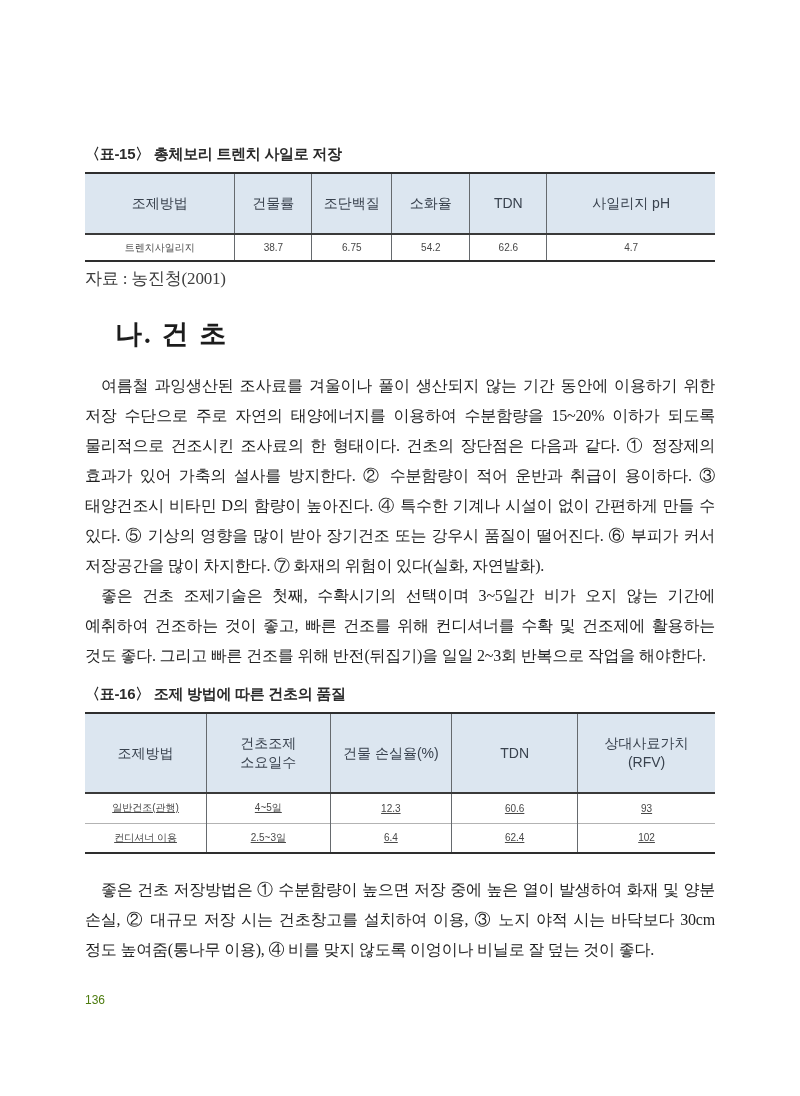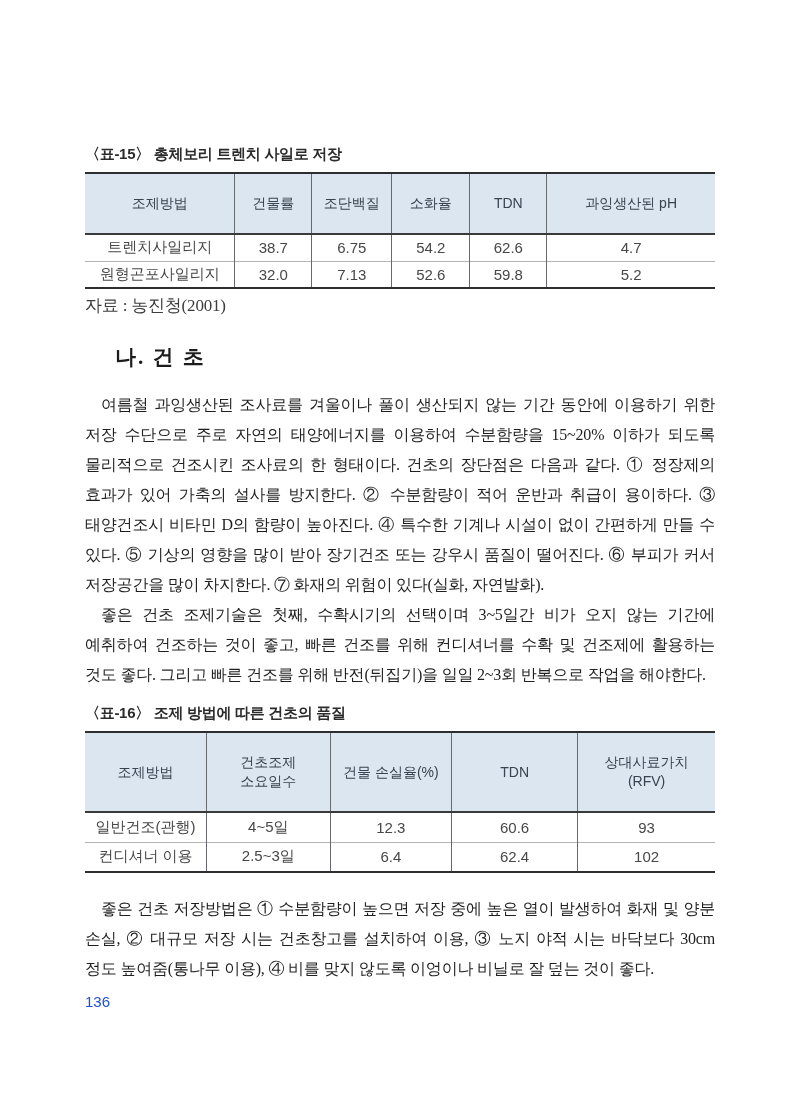--- a/index.html
+++ b/index.html
@@ -50,27 +50,27 @@
     vertical-align: middle;
     border-bottom: 2px solid #3a3a3a;
     white-space: pre-line;
     line-height: 19px;
     padding: 20px 2px;
   }
   table.t1 th { height: 29px; }
   table.t2 th { height: 48px; }
   table.data-table td {
     color: #474747;
-    font-size: 15px;
+    font-size: 10px;
     text-align: center;
     vertical-align: middle;
     padding: 0 2px;
   }
   table.t1 td { height: 27px; }
-  table.t2 td { height: 30px; }
+  table.t2 td { height: 30px; text-decoration: underline; }
   table.data-table th:not(:first-child),
   table.data-table td:not(:first-child) {
     border-left: 1px solid #666a6e;
   }
   table.data-table tbody tr + tr td {
     border-top: 1px solid #b3b3b3;
   }
 
   .src {
     margin-top: 5px;
@@ -79,21 +79,21 @@
     font-family: "Liberation Serif", "DejaVu Serif", serif;
     letter-spacing: -0.2px;
   }
 
   
   h2.sec-head {
     margin-top: 26px;
     margin-left: 30px;
     font-family: "Liberation Serif", "DejaVu Serif", serif;
     font-weight: bold;
-    font-size: 21px;
+    font-size: 27px;
     color: #1c1c1c;
     letter-spacing: 2px;
   }
 
   
   p.body-par {
     font-size: 16px;
     line-height: 30px;
     text-align: justify;
     text-indent: 16px;
@@ -104,22 +104,22 @@
   p.par-1 { margin-top: 19px; }
   p.par-2 { margin-top: 0; }
   p.par-3 { margin-top: 21px; }
 
   
   .pageno {
     position: absolute;
     left: 85px;
     top: 993px;
     font-family: "Liberation Sans", "DejaVu Sans", sans-serif;
-    font-size: 15px;
-    color: #1d4ed8;
+    font-size: 12px;
+    color: #4d7c0f;
   }
 </style>
 </head>
 <body>
 
 <div class="page">
   <div class="content">
 
     <section class="sect-t15">
       <div class="tbl-title">〈표-15〉 총체보리 트렌치 사일로 저장</div>
@@ -132,39 +132,31 @@
             <col style="width:12.2%">
             <col style="width:26.7%">
         </colgroup>
         <thead>
           <tr>
             <th>조제방법</th>
             <th>건물률</th>
             <th>조단백질</th>
             <th>소화율</th>
             <th>TDN</th>
-            <th>과잉생산된 pH</th>
+            <th>사일리지 pH</th>
           </tr>
         </thead>
         <tbody>
           <tr>
             <td>트렌치사일리지</td>
             <td>38.7</td>
             <td>6.75</td>
             <td>54.2</td>
             <td>62.6</td>
             <td>4.7</td>
-          </tr>
-          <tr>
-            <td>원형곤포사일리지</td>
-            <td>32.0</td>
-            <td>7.13</td>
-            <td>52.6</td>
-            <td>59.8</td>
-            <td>5.2</td>
           </tr>
         </tbody>
       </table>
       <div class="src">자료 : 농진청(2001)</div>
     </section>
 
     <h2 class="sec-head">나. 건 초</h2>
 
     <p class="body-par par-1">여름철 과잉생산된 조사료를 겨울이나 풀이 생산되지 않는 기간 동안에 이용하기 위한 저장 수단으로 주로 자연의 태양에너지를 이용하여 수분함량을 15~20% 이하가 되도록 물리적으로 건조시킨 조사료의 한 형태이다. 건초의 장단점은 다음과 같다. ① 정장제의 효과가 있어 가축의 설사를 방지한다. ② 수분함량이 적어 운반과 취급이 용이하다. ③ 태양건조시 비타민 D의 함량이 높아진다. ④ 특수한 기계나 시설이 없이 간편하게 만들 수 있다. ⑤ 기상의 영향을 많이 받아 장기건조 또는 강우시 품질이 떨어진다. ⑥ 부피가 커서 저장공간을 많이 차지한다. ⑦ 화재의 위험이 있다(실화, 자연발화).</p>
     <p class="body-par par-2">좋은 건초 조제기술은 첫째, 수확시기의 선택이며 3~5일간 비가 오지 않는 기간에 예취하여 건조하는 것이 좋고, 빠른 건조를 위해 컨디셔너를 수확 및 건조제에 활용하는 것도 좋다. 그리고 빠른 건조를 위해 반전(뒤집기)을 일일 2~3회 반복으로 작업을 해야한다.</p>

